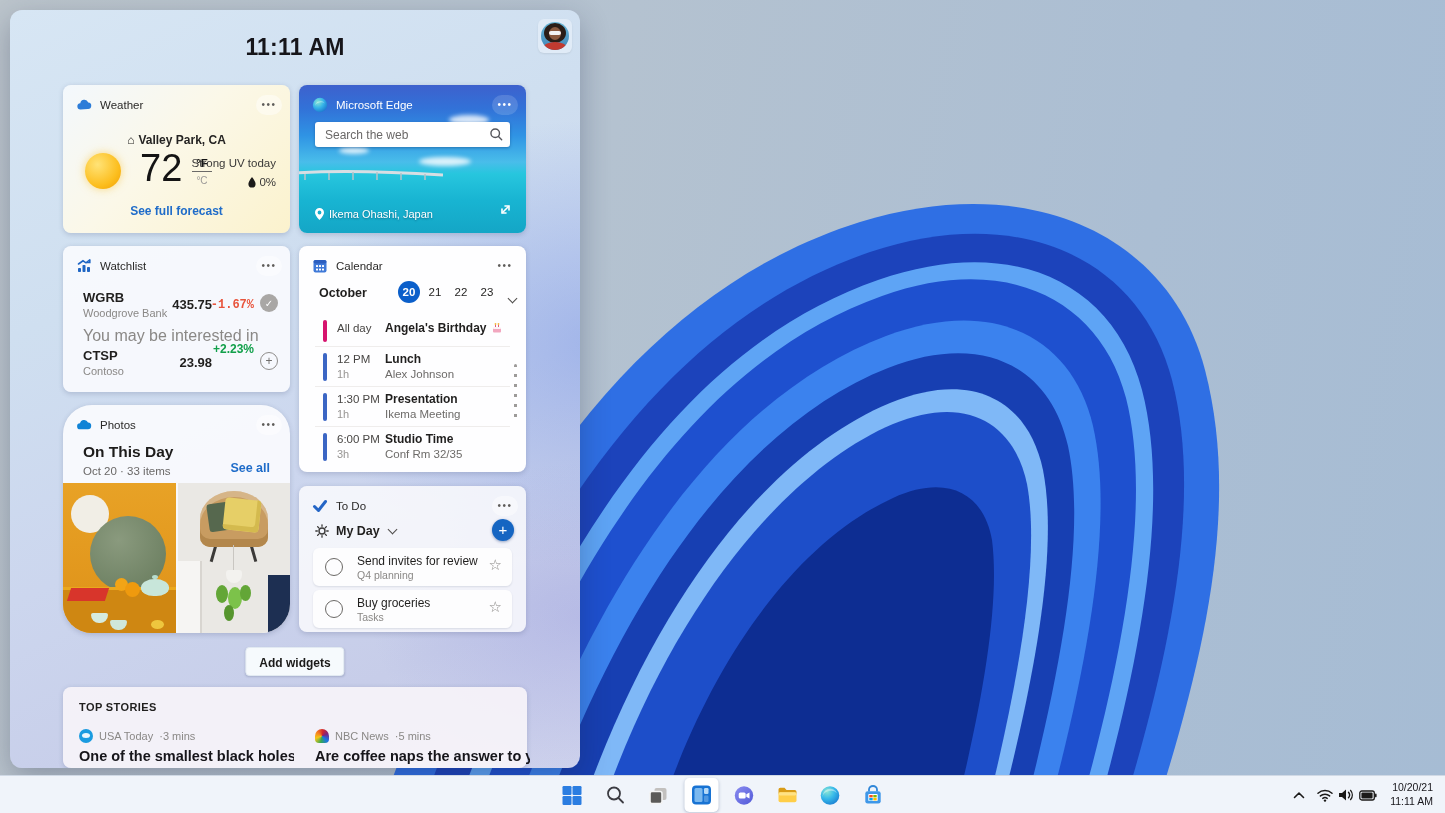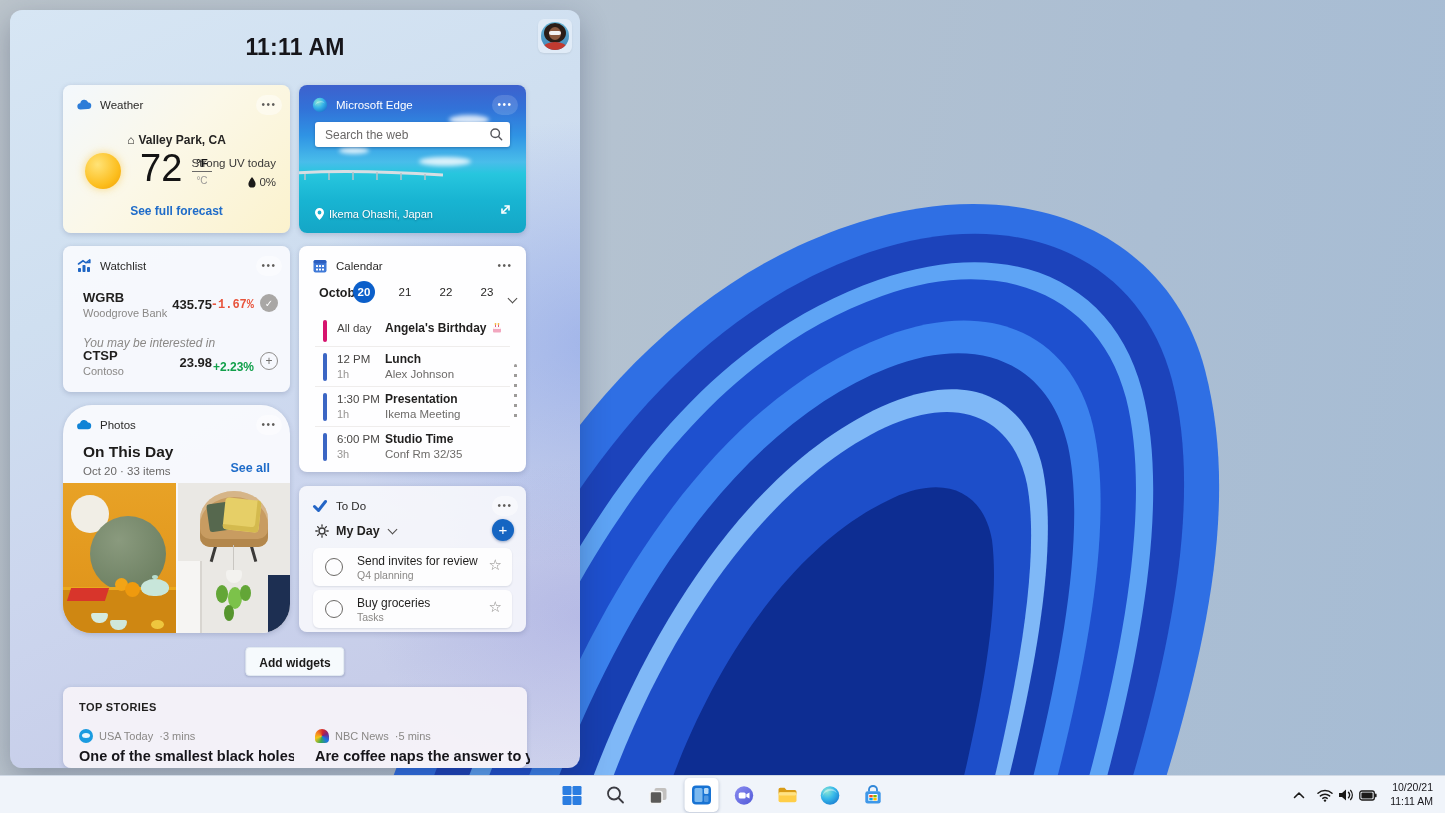--- a/index.html
+++ b/index.html
@@ -83,28 +83,28 @@
   .stk-name { position:absolute; left:20px; font-size:11px; color:#8a8886; }
   .stk-price { position:absolute; right:78px; font-size:13px; font-weight:700; color:#201f1e; }
   .stk-chg { position:absolute; right:36px; font-size:12px; font-weight:600; }
   .chg-down { color:#e8543c; } .chg-up { color:#12a04b; }
   .stk-action { position:absolute; right:12px; width:18px; height:18px; border-radius:50%;
     display:flex; align-items:center; justify-content:center; cursor:pointer; }
   .act-check { background:#a9a7a5; color:#fff; font-size:10px; }
   .act-check::before { content:"\2713"; }
   .act-plus { border:1.5px solid #8f8d8b; color:#6f6d6b; font-size:12px; }
   .act-plus::before { content:"+"; margin-top:-1px; }
-  .wl-suggest { position:absolute; left:20px; top:90px; font-size:12px; color:#8a8886;font-style:italic; }
+  .wl-suggest { position:absolute; left:20px; top:81px; font-size:16px; color:#8a8886; }
 
   
   #calendar { left:289px; top:236px; width:227px; height:226px; background:#fefeff; }
   .cal-month { position:absolute; left:20px; top:40px; font-size:12.5px; font-weight:700; color:#201f1e; }
   .cal-days { position:absolute; right:28px; top:35px; display:flex; gap:4px; align-items:center; }
   .day-pill { width:22px; height:22px; border-radius:50%; display:flex; align-items:center;
-    justify-content:center; font-size:11.5px; color:#201f1e; cursor:pointer;margin-left:15px; }
+    justify-content:center; font-size:11.5px; color:#201f1e; cursor:pointer; }
   .day-pill.sel { background:#0b5fca; color:#fff; font-weight:600; }
   .cal-chevron { position:absolute; right:10px; top:42px; cursor:pointer; }
   .chev { display:inline-block; width:7px; height:7px; border-right:1.6px solid #4e4c4a;
     border-bottom:1.6px solid #4e4c4a; transform:rotate(45deg); }
   .ev-row { position:absolute; left:16px; right:16px; }
   .ev-row.bordered { border-top:1px solid #efedec; }
   .ev-bar { position:absolute; left:8px; top:6px; width:4px; border-radius:2px; }
   .ev-time { position:absolute; left:22px; top:6px; font-size:11.5px; color:#484644; }
   .ev-dur { position:absolute; left:22px; top:21px; font-size:11px; color:#979593; }
   .ev-title { position:absolute; left:70px; top:5px; font-size:12px; font-weight:700; color:#201f1e;
@@ -327,21 +327,21 @@
         <div class="stk-name" style="top:61px;">Woodgrove Bank</div>
         <div class="stk-price" style="top:51px;">435.75</div>
         <div class="stk-chg chg-down" style="top:52px;font-family:Liberation Mono, monospace;">-1.67%</div>
         <div class="stk-action act-check" style="top:48px;"></div>
       </div>
       <div class="wl-suggest">You may be interested in</div>
       <div>
         <div class="stk-sym" style="top:102px;">CTSP</div>
         <div class="stk-name" style="top:119px;">Contoso</div>
         <div class="stk-price" style="top:109px;">23.98</div>
-        <div class="stk-chg chg-up" style="top:114px;text-align:center;">+2.23%</div>
+        <div class="stk-chg chg-up" style="top:96px;text-align:center;">+2.23%</div>
         <div class="stk-action act-plus" style="top:106px;"></div>
       </div>
     </div>
 
     <div class="card" id="calendar">
       <div class="card-header">
         <span class="hicon">
           <svg viewBox="0 0 16 16">
               <rect x="1.5" y="2" width="13" height="12.5" rx="2" fill="#3f79d8"></rect>
               <rect x="1.5" y="2" width="13" height="3.5" rx="2" fill="#2c5fc0"></rect>

